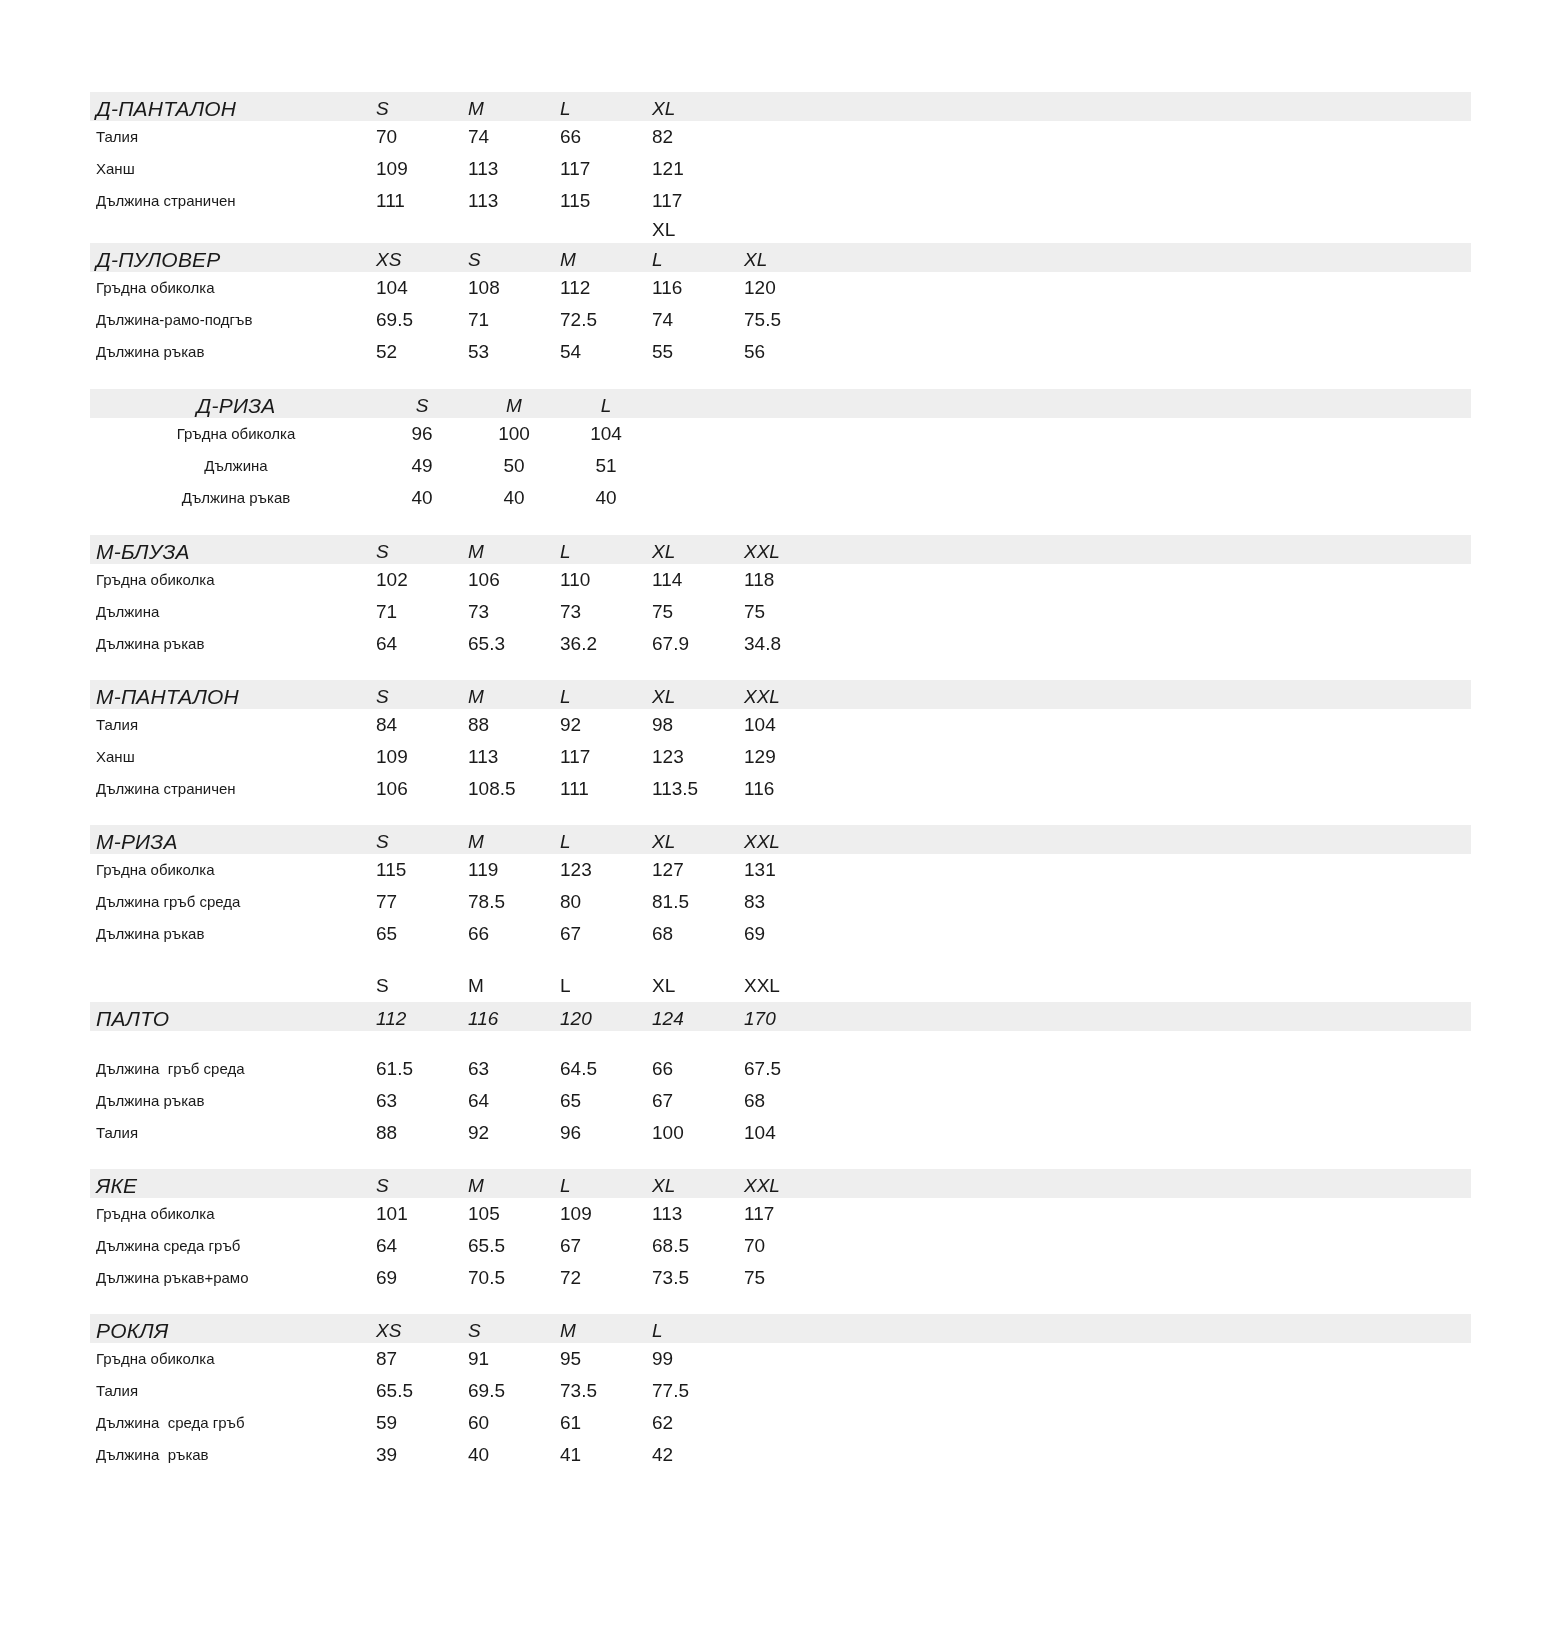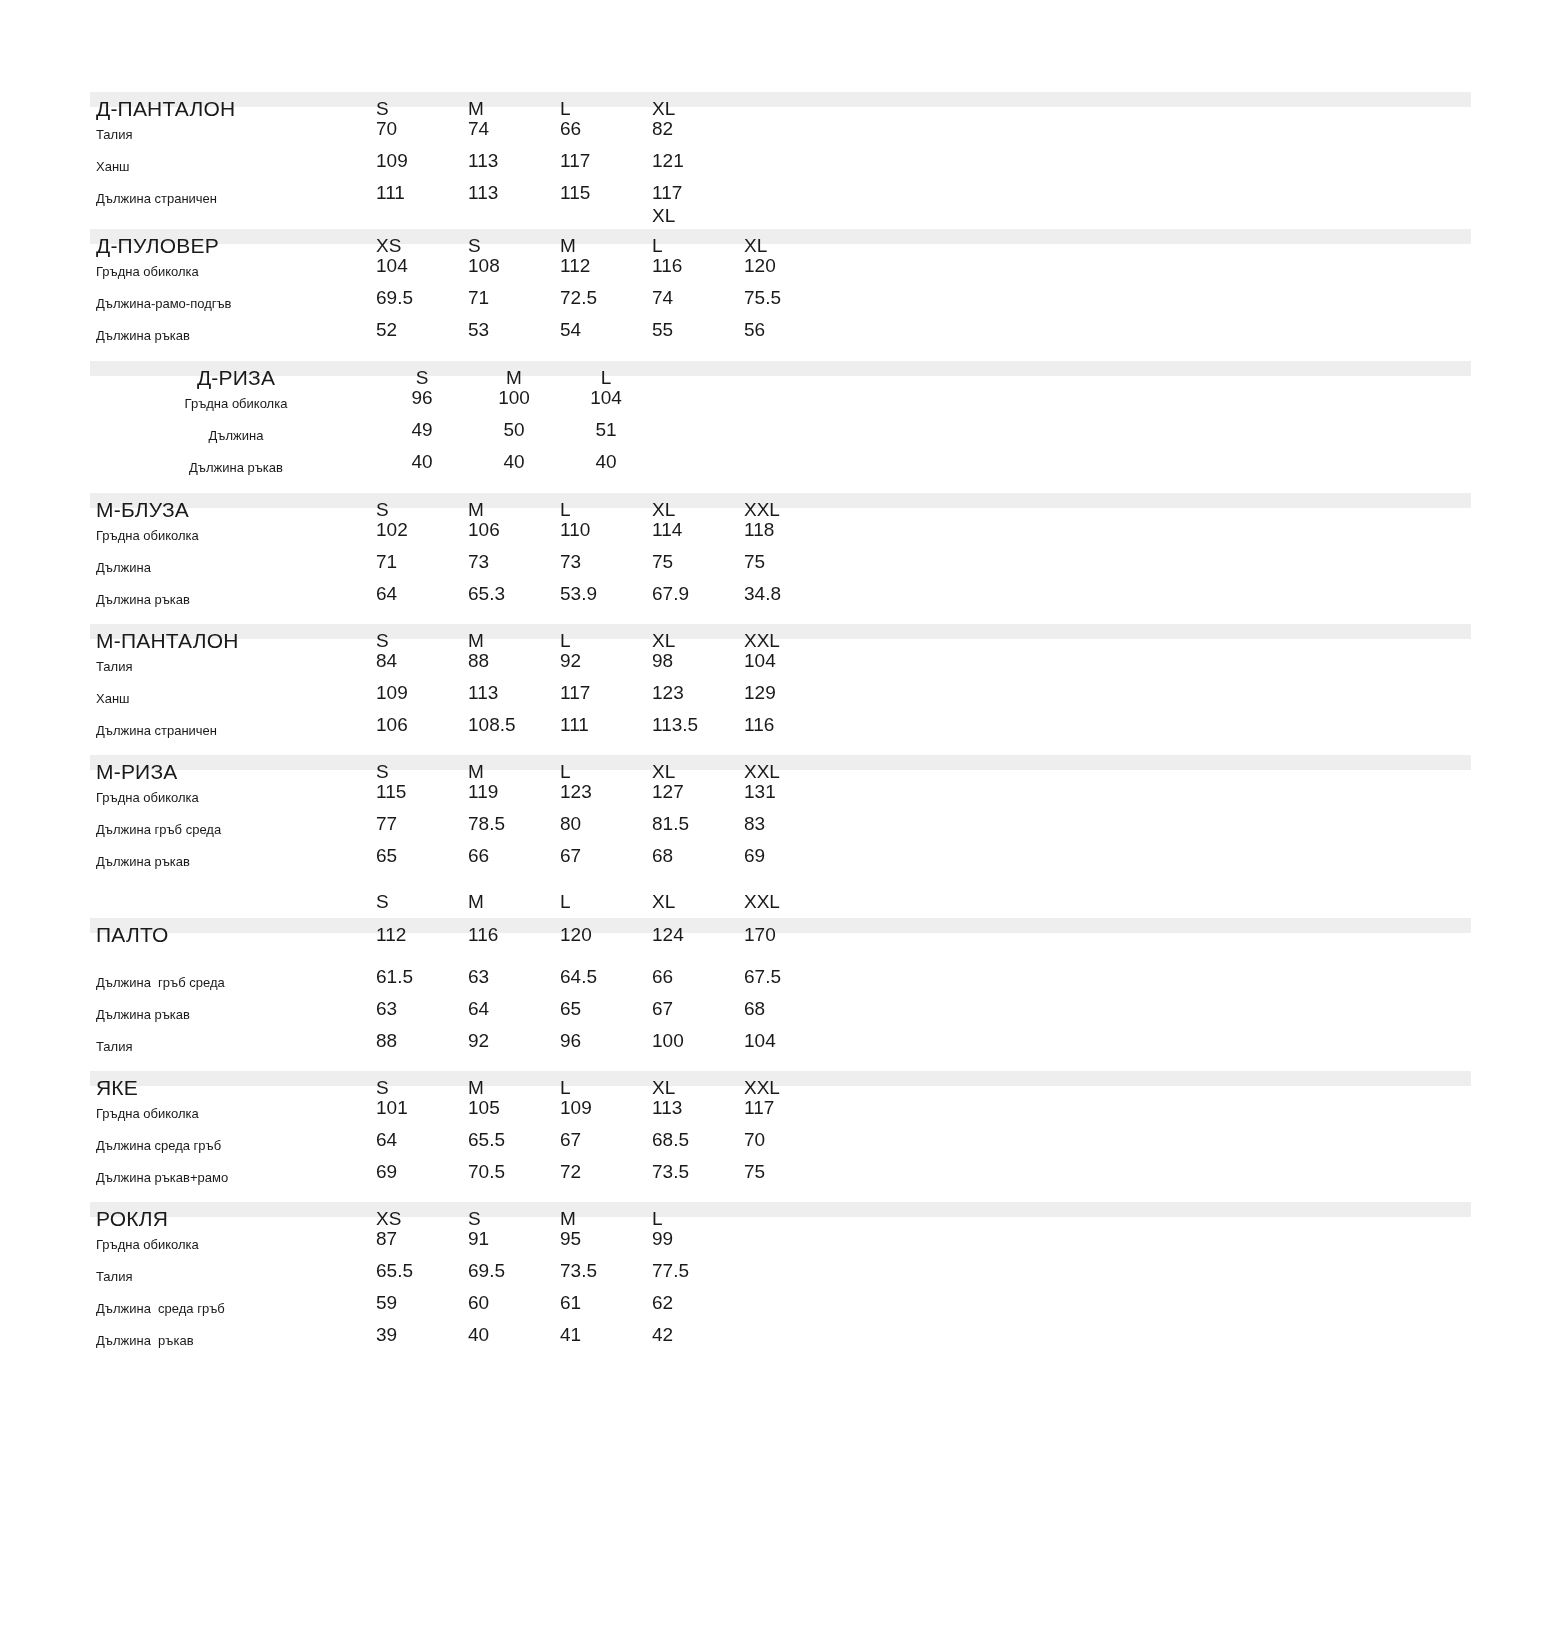--- a/index.html
+++ b/index.html
@@ -26,22 +26,23 @@
     display: grid;
     grid-template-columns: 286px 92px 92px 92px 92px 92px 1fr;
     align-items: center;
   }
   .row > div {
     white-space: pre;
     overflow: visible;
   }
   .header-row {
     background: #eeeeee;
-    height: 15px;
+    height: 29px;
     line-height: 33px;
+    font-style: italic;
   }
   .data-row {
     height: 32px;
     line-height: 32px;
   }
   .compact-row {
     height: 26px;
     line-height: 26px;
   }
   .pre-size-row {
@@ -50,23 +51,22 @@
   }
   .spacer {
     height: 22px;
   }
   .section-title {
     font-size: 21px;
     padding-left: 6px;
     letter-spacing: 0.2px;
   }
   .label-cell {
-    font-size: 13px;
+    font-size: 15px;
     padding-left: 6px;
-    margin-top: 12px;
   }
   .value-cell {
     font-size: 19px;
   }
   .size-cell {
     font-size: 19px;
   }
 </style>
 </head>
 <body>
@@ -191,21 +191,21 @@
         <div class="value-cell">71</div>
         <div class="value-cell">73</div>
         <div class="value-cell">73</div>
         <div class="value-cell">75</div>
         <div class="value-cell">75</div>
       </div>
       <div class="row data-row">
         <div class="label-cell">Дължина ръкав</div>
         <div class="value-cell">64</div>
         <div class="value-cell">65.3</div>
-        <div class="value-cell">53.9</div>
+        <div class="value-cell">36.2</div>
         <div class="value-cell">67.9</div>
         <div class="value-cell">34.8</div>
       </div>
     </div>
     <div class="section" style="margin-top: 20px;">
       <div class="row header-row">
         <div class="section-title">М-ПАНТАЛОН</div>
         <div class="size-cell">S</div>
         <div class="size-cell">M</div>
         <div class="size-cell">L</div>

